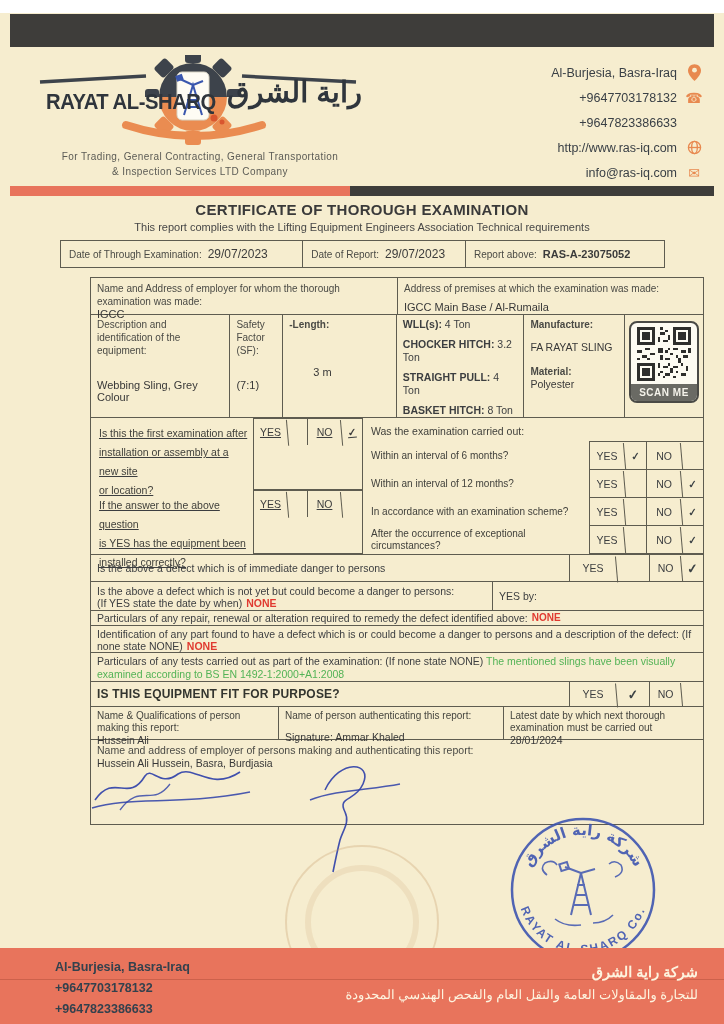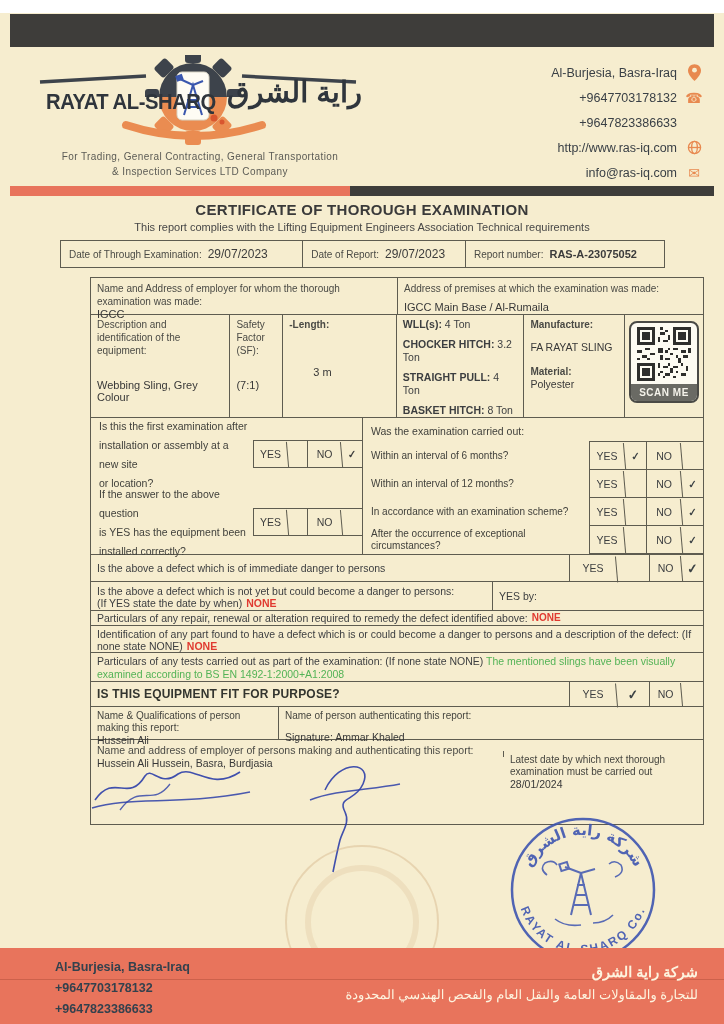--- a/index.html
+++ b/index.html
@@ -66,21 +66,21 @@
   .rowB{height:104px;}
   .cB1{width:139px;} .cB2{width:53px;} .cB3{width:114px;} .cB4{width:128px;} .cB5{width:101px;} .cB6{flex:1;padding:4px;}
   .wll-line{margin-bottom:7px;font-size:10.5px;line-height:13px;}
   .qrbox{width:66px;margin:2px auto 0;border:2px solid #4a4a46;border-radius:8px;overflow:hidden;background:#fdfbf2;}
   .qrbox svg{display:block;margin:4px auto 0;}
   .qrcap{background:#6a6a64;color:#f4f2ea;font-size:10px;font-weight:bold;text-align:center;padding:3px 0;margin-top:3px;letter-spacing:0.5px;}
 
   .rowC{height:138px;padding:0;}
   .cC1{width:271px;position:relative;padding:0;}
   .cC2{flex:1;padding:0;display:flex;flex-direction:column;}
-  .qrow{display:flex;align-items:center;}
+  .qrow{display:flex;text-decoration:underline;}
   .qtext{flex:1;padding:6px 4px 4px 8px;font-size:10.5px;line-height:19px;color:#41413c;}
   .mg{display:flex;border:1px solid var(--bc);margin-right:-1px;background:transparent;}
   .mg>div{border-left:1px solid var(--bc);height:26px;display:flex;align-items:center;justify-content:center;font-size:10.5px;color:#3d3d3d;}
   .mg>div:first-child{border-left:none;}
   .mw1{width:33px;} .mw2{width:19px;} .mw3{width:33px;} .mw4{width:20px;}
   .carried-head{padding:7px 8px 2px;font-size:10.5px;color:#41413c;height:19px;box-sizing:content-box;}
   .cr{display:flex;align-items:stretch;margin-top:-1px;}
   .cr .q{flex:1;display:flex;align-items:center;padding:0 6px 0 8px;font-size:10px;line-height:12px;color:#41413c;}
   .crg{display:flex;border:1px solid var(--bc);margin-right:-1px;}
   .crg>div{border-left:1px solid var(--bc);width:34px;height:27px;display:flex;align-items:center;justify-content:center;font-size:10.5px;}
@@ -100,21 +100,21 @@
   .cF2{flex:1;display:flex;align-items:center;font-size:10.5px;}
 
   .rowG{height:16px;align-items:center;padding:0 6px;line-height:12px;}
   .rowH{height:28px;line-height:12px;padding:2px 6px;}
   .rowI{height:30px;line-height:13px;padding:2px 6px;}
 
   .rowJ{height:26px;align-items:stretch;}
   .cJ1{flex:1;display:flex;align-items:center;font-size:12px;font-weight:bold;color:#33352f;letter-spacing:0.2px;}
 
   .rowK{height:34px;}
-  .cK1{width:187px;} .cK2{width:225px;} .cK3{flex:1;margin-top:44px;}
+  .cK1{width:187px;} .cK2{width:225px;} .cK3{flex:1;}
   .sigline{font-size:10px;color:#45453f;line-height:12px;}
 
   .rowL{height:86px;padding:4px 6px;}
 
   .checkmark{font-size:13px;color:#3c4245;font-weight:bold;transform:rotate(-5deg);}
 
   
   .stampsvg{position:absolute;left:503px;top:815px;opacity:0.88;}
   .watermark{position:absolute;left:285px;top:845px;width:150px;height:150px;border:2px solid rgba(194,148,96,0.28);border-radius:50%;}
   .watermark:after{content:"";position:absolute;left:18px;top:18px;right:18px;bottom:18px;border:6px solid rgba(194,148,96,0.15);border-radius:50%;}
@@ -233,21 +233,21 @@
   <div class="datebox">
     <div class="dcell d1">
       <span class="dlabel">Date of Through Examination:</span>
       <span class="dval">29/07/2023</span>
     </div>
     <div class="dcell d2">
       <span class="dlabel">Date of Report:</span>
       <span class="dval">29/07/2023</span>
     </div>
     <div class="dcell d3">
-      <span class="dlabel">Report number:</span>
+      <span class="dlabel">Report above:</span>
       <span class="dval b">RAS-A-23075052</span>
     </div>
   </div>
 
   <div class="mt">
 
     <div class="row rowA">
       <div class="cell cA1">
         <div class="lab">Name and Address of employer for whom the thorough examination was made:</div>
         <div class="val">IGCC</div>

